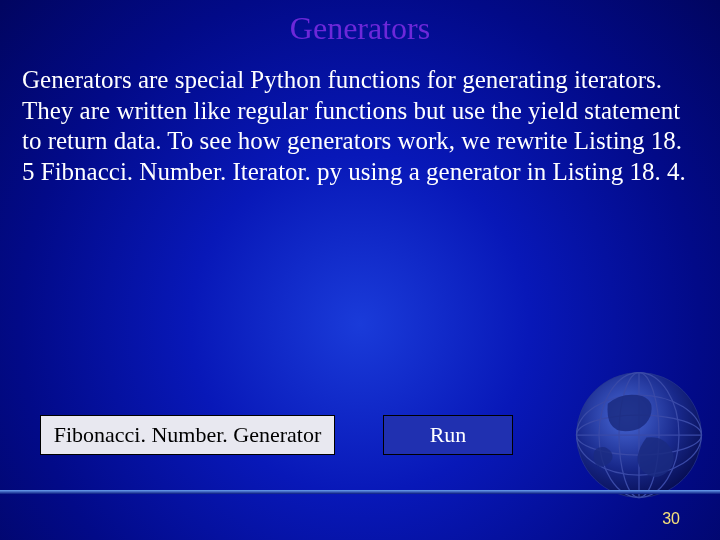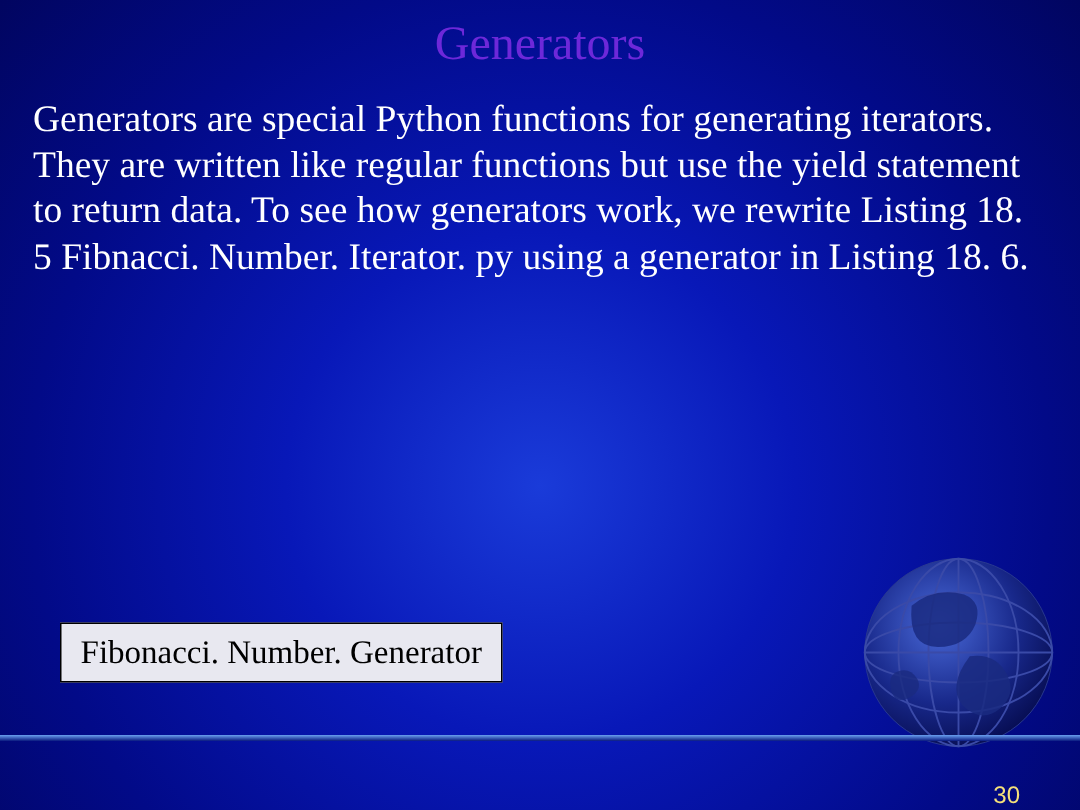--- a/index.html
+++ b/index.html
@@ -60,35 +60,36 @@
     position: absolute;
     left: 0;
     right: 0;
     bottom: 46px;
     height: 4px;
     background: linear-gradient(#6aa0f0, #0a1a80);
   }
   .page-number {
     position: absolute;
     right: 40px;
-    bottom: 0;
+    bottom: 12px;
     font-size: 16px;
     color: #f5e07a;
     font-family: Arial, sans-serif;
   }
 </style>
 </head>
 <body>
 
 <h1 class="title">Generators</h1>
 
-<p class="body-text">Generators are special Python functions for generating iterators. They are written like regular functions but use the yield statement to return data. To see how generators work, we rewrite Listing 18. 5 Fibnacci. Number. Iterator. py using a generator in Listing 18. 6.</p>
+<p class="body-text">Generators are special Python functions for generating iterators. They are written like regular functions but use the yield statement to return data. To see how generators work, we rewrite Listing 18. 5 Fibnacci. Number. Iterator. py using a generator in Listing 18. 4.</p>
 
 <div class="buttons">
   <div class="btn">Fibonacci. Number. Generator</div>
+  <div class="btn btn-run">Run</div>
 </div>
 
 <svg class="globe" viewBox="0 0 120 120">
   <defs>
     <radialGradient id="gg" cx="40%" cy="35%" r="70%">
       <stop offset="0%" stop-color="#4a6ad9"></stop>
       <stop offset="60%" stop-color="#18288a"></stop>
       <stop offset="100%" stop-color="#060c50"></stop>
     </radialGradient>
   </defs>

